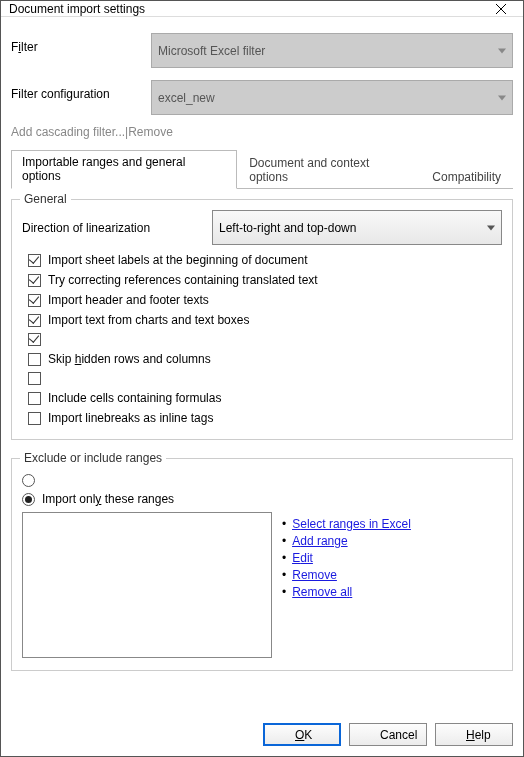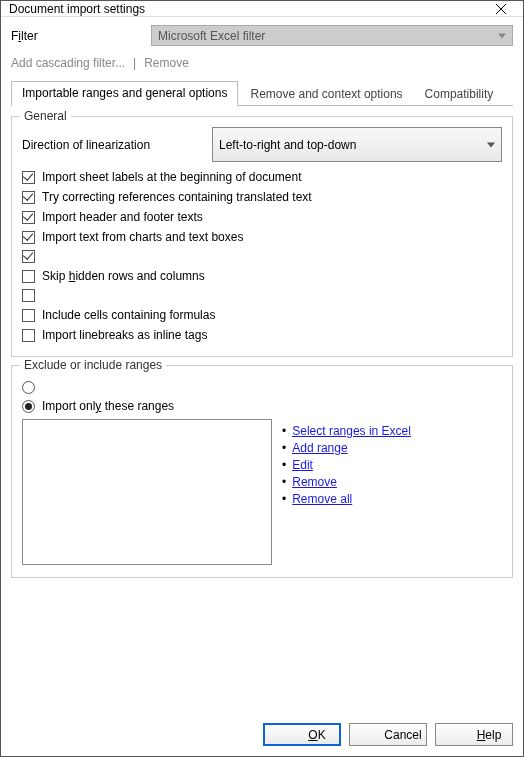--- a/index.html
+++ b/index.html
@@ -34,46 +34,46 @@
   }
   .titlebar .close svg { width: 10px; height: 10px; stroke: #000; stroke-width: 1; }
 
   .content { padding: 8px 10px 0 10px; flex: 1; }
 
   .row { display: flex; align-items: center; margin-bottom: 4px; }
   .row .lbl { width: 140px; }
   .row .lbl u { text-decoration: underline; }
   .combo {
     flex: 1;
-    height: 21px;
+    height: 35px;
     background: #ccc;
     border: 1px solid #aaa;
     color: #555;
     padding: 0 20px 0 6px;
     display: flex;
     align-items: center;
     position: relative;
+    margin-top: 8px;
   }
   .combo::after {
     content: "";
     position: absolute;
     right: 6px; top: 50%;
     width: 0; height: 0;
     border-left: 4px solid transparent;
     border-right: 4px solid transparent;
     border-top: 5px solid #888;
     transform: translateY(-50%);
   }
 
   .toolbar-links {
     color: #888;
     padding: 6px 0 10px 0;
     display: flex;
     align-items: flex-start;
-    gap: 8px;
   }
   .toolbar-links span { cursor: default; }
 
   .tabs { display: flex; align-items: flex-end; border-bottom: 1px solid #bbb; }
   .tab {
     padding: 4px 10px 5px 10px;
     color: #444;
     cursor: pointer;
     position: relative;
     top: 1px;
@@ -117,21 +117,21 @@
     content: "";
     position: absolute;
     right: 6px; top: 50%;
     width: 0; height: 0;
     border-left: 4px solid transparent;
     border-right: 4px solid transparent;
     border-top: 5px solid #555;
     transform: translateY(-50%);
   }
 
-  .check-row { display: flex; align-items: center; margin: 6px 0; cursor: pointer; }
+  .check-row { display: flex; align-items: center; margin: 6px 6px; cursor: pointer; }
   .check-row .box {
     width: 13px; height: 13px;
     border: 1px solid #555;
     margin-right: 7px;
     position: relative;
     background: #fff;
     flex-shrink: 0;
   }
   .check-row.checked .box::after {
     content: "";
@@ -185,21 +185,20 @@
     gap: 8px;
     padding: 10px;
   }
   .btn {
     width: 78px; height: 23px;
     border: 1px solid #888;
     background: linear-gradient(#fdfdfd,#ececec);
     cursor: pointer;
     display: flex;
     align-items: center;
-    justify-content: center;
     padding-left: 30px;
   }
   .btn.default { border: 2px solid #0a66d8; }
   u.sm{text-decoration: underline;}
 </style>
 </head>
 <body>
 
 <div class="titlebar">
   <div class="title">Document import settings</div>
@@ -213,30 +212,36 @@
 
 <div class="content">
 
   <div class="row">
     <div class="lbl"><span>F</span><u class="sm">i</u><span>lter</span></div>
     <div class="combo">
       <span>Microsoft Excel filter</span>
     </div>
   </div>
 
+  <div class="row">
+    <div class="lbl">Filter configuration</div>
+    <div class="combo">
+      <span>excel_new</span>
+    </div>
+  </div>
 
   <div class="toolbar-links">
     <span>Add cascading filter...</span>
     <span>|</span>
     <span>Remove</span>
   </div>
 
   <div class="tabs">
     <div class="tab active"><span>Importable ranges and general options</span></div>
-    <div class="tab"><span>Remove and context options</span></div>
+    <div class="tab"><span>Document and context options</span></div>
     <div class="tab"><span>Compatibility</span></div>
   </div>
 
   <div class="group">
     <div class="group-title">General</div>
 
     <div class="dir-row">
       <div class="lbl2">Direction of linearization</div>
       <div class="dir-combo">
         <span>Left-to-right and top-down</span>
@@ -272,21 +277,21 @@
     <div class="check-row">
         <div class="box"></div>
         <span>Include cells containing formulas</span>
       </div>
     <div class="check-row">
         <div class="box"></div>
         <span>Import linebreaks as inline tags</span>
       </div>
   </div>
 
-  <div class="group" style="margin-top:8px; padding-bottom:12px;">
+  <div class="group" style="margin-top:18px; padding-bottom:12px;">
     <div class="group-title">Exclude or include ranges</div>
 
     <div class="radio-row">
         <div class="dot"></div>
       </div>
     <div class="radio-row selected">
         <div class="dot"></div>
         <span><span>Import onl</span><u class="sm">y</u><span> these ranges</span></span>
       </div>
 

